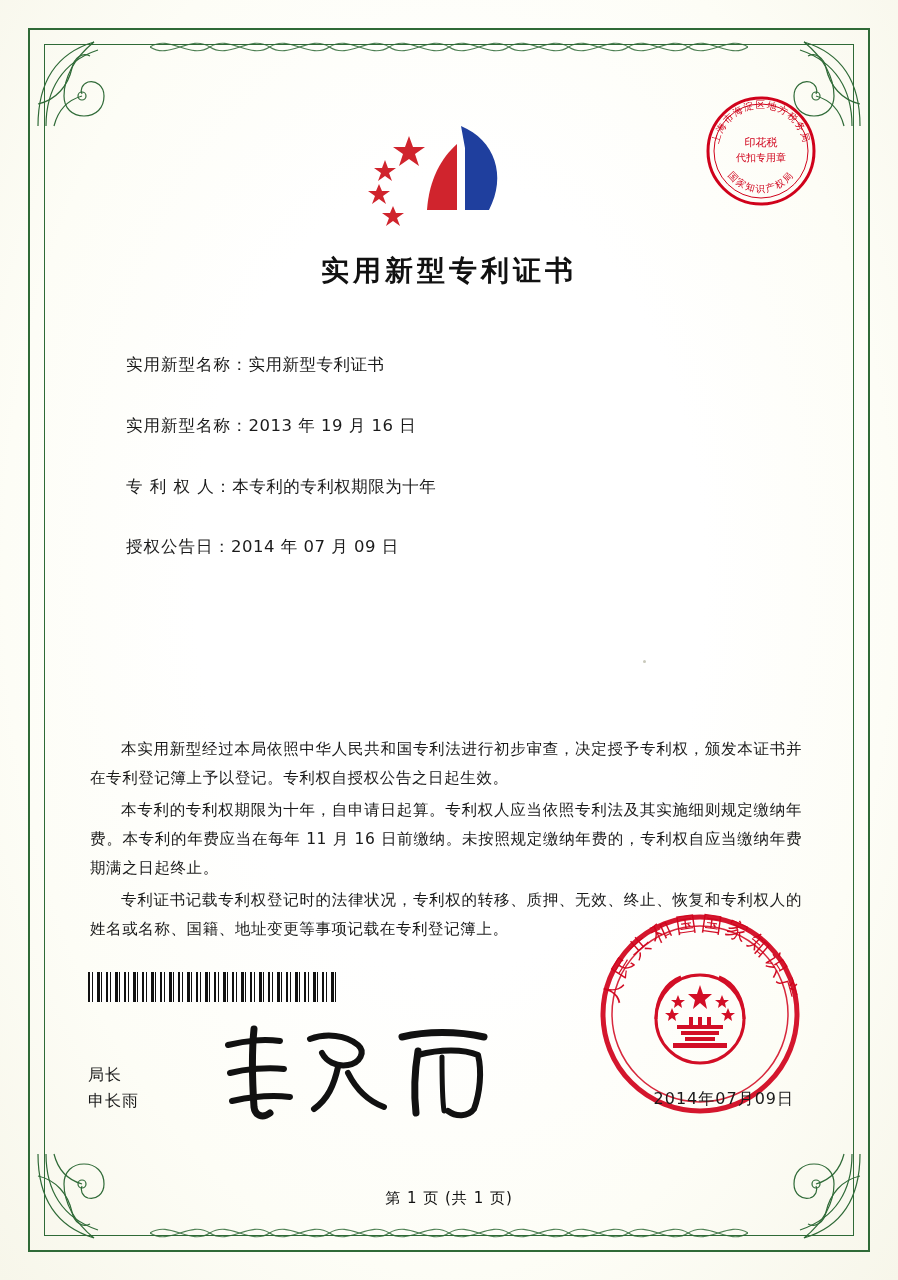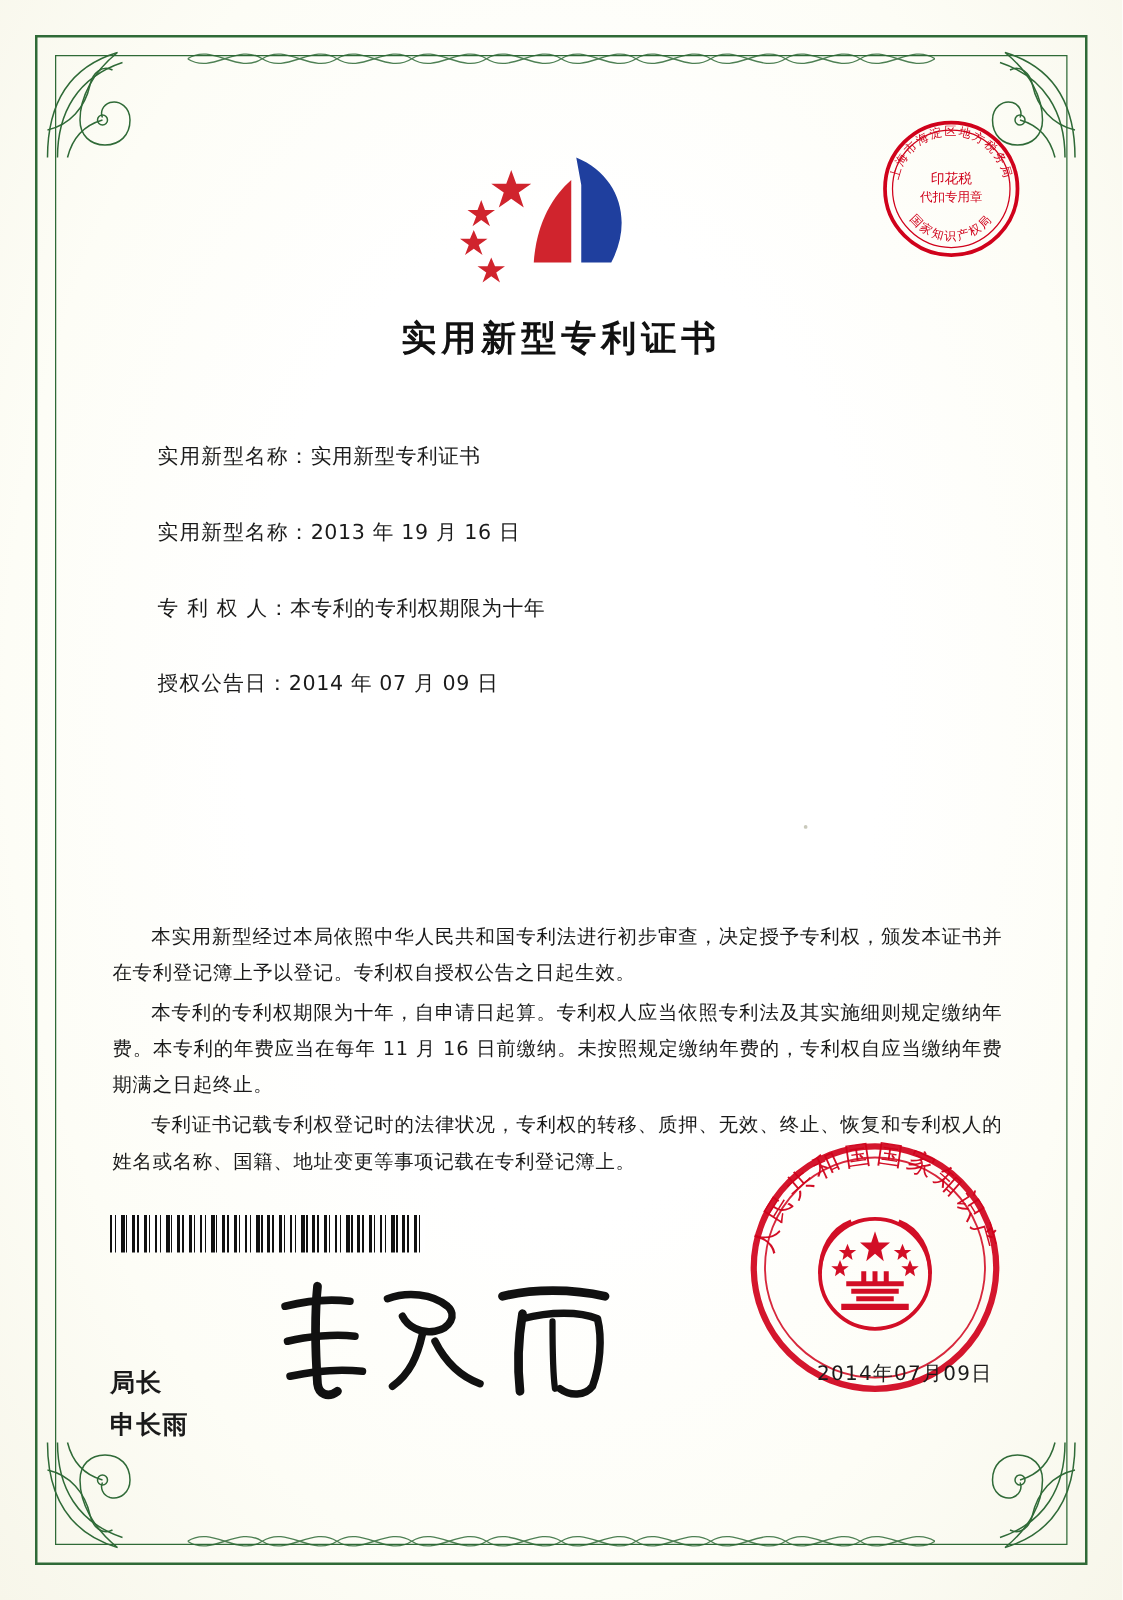--- a/index.html
+++ b/index.html
@@ -143,24 +143,24 @@
         #111 0px, #111 2px, #fff 2px, #fff 4px,
         #111 4px, #111 5px, #fff 5px, #fff 9px,
         #111 9px, #111 12px, #fff 12px, #fff 13px,
         #111 13px, #111 14px, #fff 14px, #fff 18px);
   }
 
   
   .sig-block {
     position: absolute;
     left: 28px;
-    top: 1030px;
-    font-size: 20px;
+    top: 1002px;
+    font-size: 16px;
     line-height: 1.65;
-    font-weight: bold;
+    font-weight: normal;
     letter-spacing: 1px;
   }
   .signature {
     position: absolute;
     left: 150px;
     top: 955px;
     width: 300px;
     height: 110px;
   }
 
@@ -393,15 +393,16 @@
             <rect x="80" y="136" width="54" height="5"></rect>
           </g>
           <path d="M63,112 C63,92 72,76 88,70" fill="none" stroke="#d0021b" stroke-width="3"></path>
           <path d="M151,112 C151,92 142,76 126,70" fill="none" stroke="#d0021b" stroke-width="3"></path>
         </g>
       </svg>
     </div>
 
     <div class="seal-date">2014年07月09日</div>
 
+    <div class="page-footer">第 1 页 (共 1 页)</div>
 
   </div>
 </div>
 
 </body></html>

